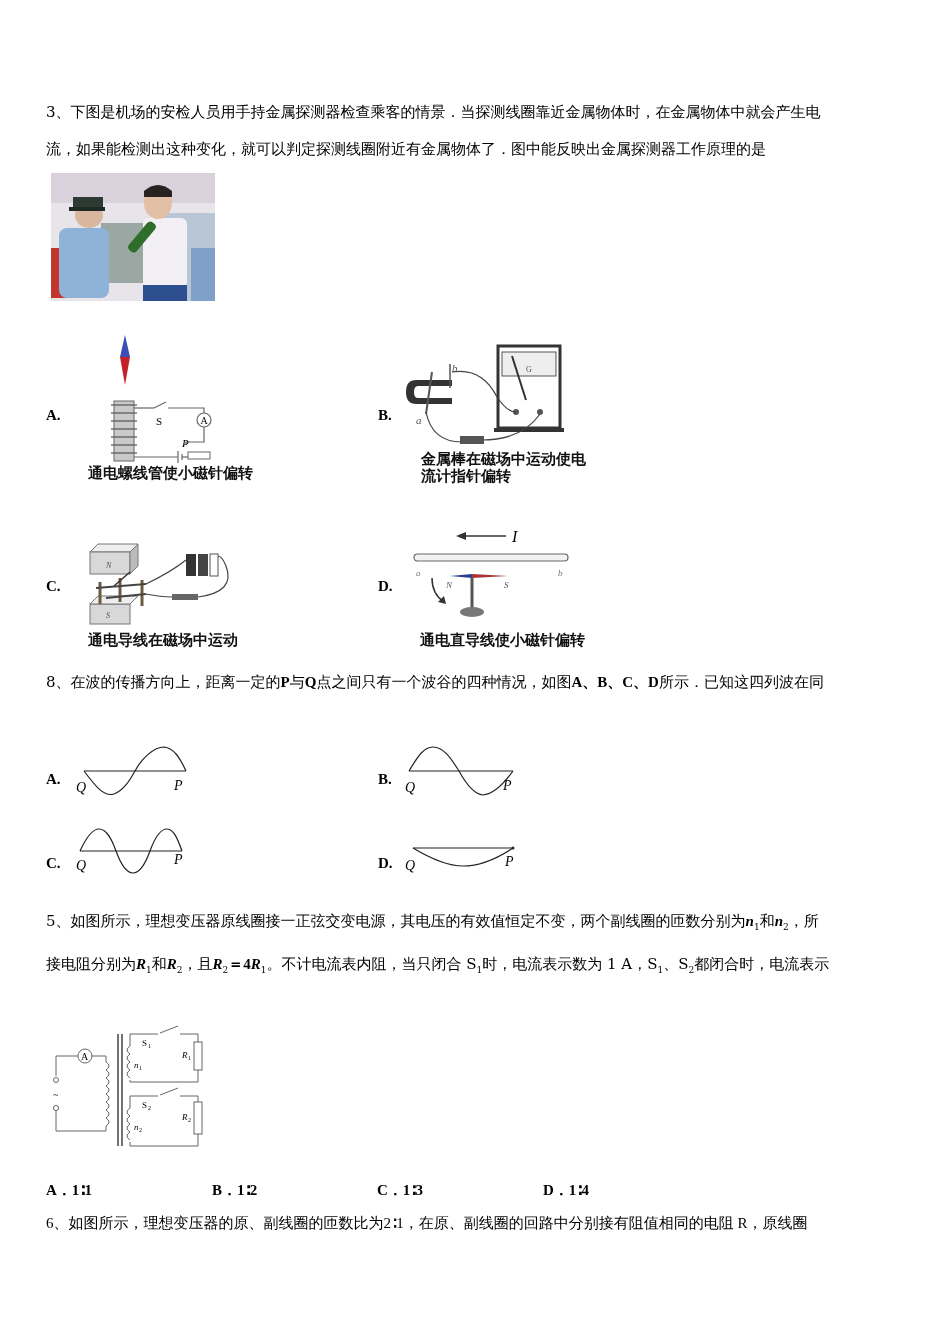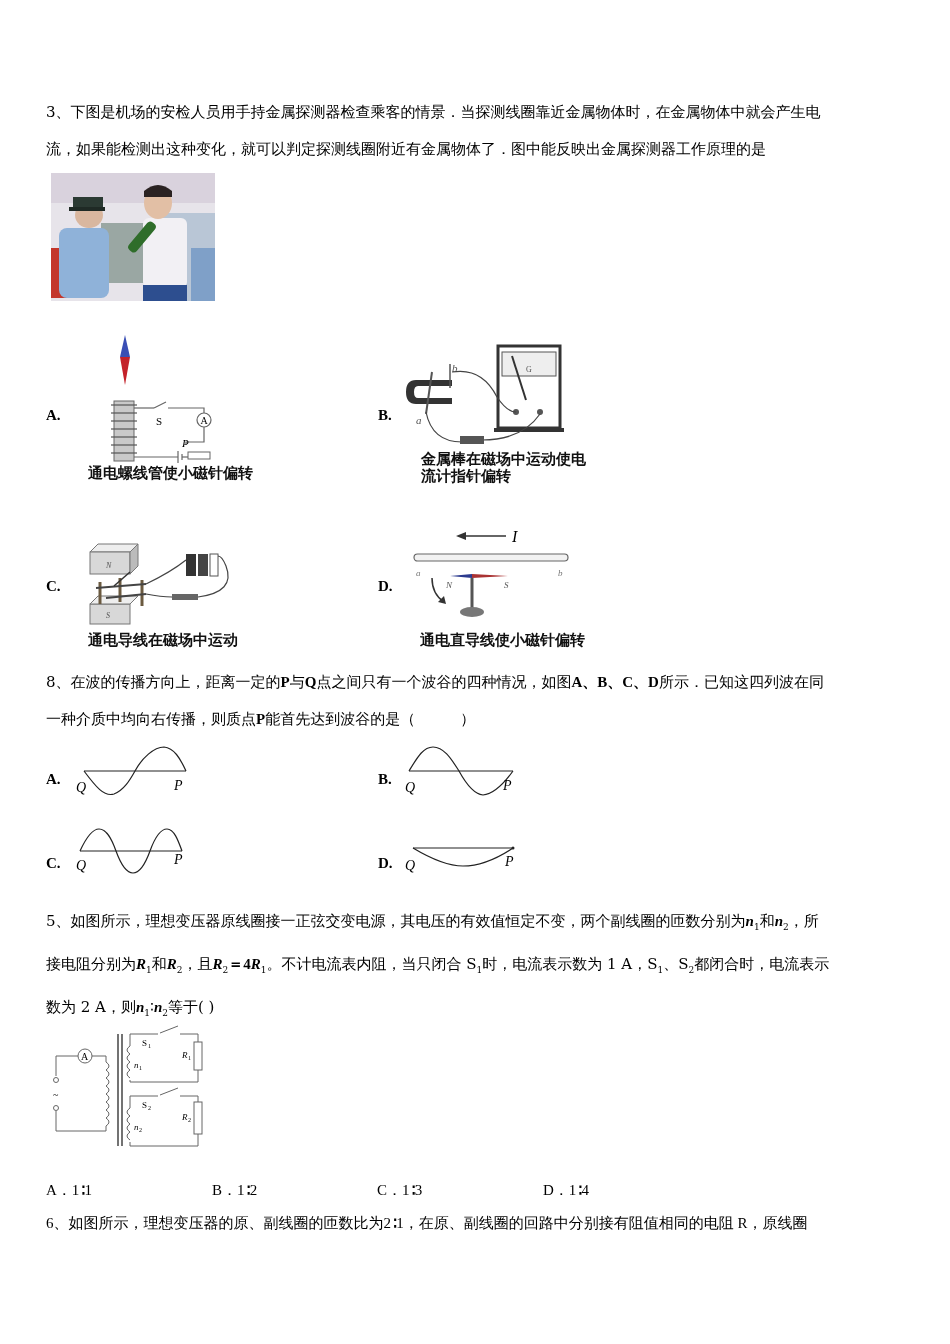--- a/index.html
+++ b/index.html
@@ -5,21 +5,21 @@
   html, body { margin: 0; padding: 0; background: #ffffff; }
   body { width: 950px; height: 1344px; position: relative; overflow: hidden;
          font-family: "DejaVu Serif", "Liberation Serif", serif; color: #000; }
   .abs { position: absolute; }
   .para { position: absolute; left: 46px; width: 862px; font-size: 15px; line-height: 37px; text-align: justify; }
   .para b, .b { font-weight: bold; font-family: "Liberation Serif", serif; }
   .opt-label { position: absolute; font-weight: bold; font-size: 15px; font-family: "Liberation Serif", serif; }
   .cap { position: absolute; font-size: 15px; font-weight: bold; font-family: "DejaVu Sans", sans-serif; color: #111; white-space: nowrap; }
   svg { position: absolute; overflow: visible; }
   .it { font-style: italic; font-family: "Liberation Serif", serif; }
-  .ans { position: absolute; font-size: 15px; font-weight: normal; font-family: "Liberation Serif", serif; }
+  .ans { position: absolute; font-size: 15px; font-weight: bold; font-family: "Liberation Serif", serif; }
 </style>
 </head>
 <body>
 
 <div class="para" style="top:94px;">
   <div>3、下图是机场的安检人员用手持金属探测器检查乘客的情景．当探测线圈靠近金属物体时，在金属物体中就会产生电</div>
   <div>流，如果能检测出这种变化，就可以判定探测线圈附近有金属物体了．图中能反映出金属探测器工作原理的是</div>
 </div>
 
 <div class="abs" style="left:51px; top:173px; width:164px; height:128px; overflow:hidden; background:#dfe3ea;">
@@ -161,21 +161,20 @@
   <line x1="62" y1="52" x2="62" y2="82" stroke="#555" stroke-width="3"></line>
   <ellipse cx="62" cy="86" rx="12" ry="5" fill="#777"></ellipse>
 
   <path d="M22 52 Q22 68 34 76" stroke="#333" stroke-width="1.5" fill="none"></path>
   <polygon points="36,78 28,76 34,70" fill="#333"></polygon>
 </svg>
 <div class="cap" style="left:420px; top:631px;">通电直导线使小磁针偏转</div>
 
 <div class="para" style="top:664px;">
   <div><span>8、在波的传播方向上，距离一定的</span><b>P</b><span>与</span><b>Q</b><span>点之间只有一个波谷的四种情况，如图</span><b>A、B、C、D</b><span>所示．已知这四列波在同</span></div>
-  <div><span>一种介质中均向右传播，则质点</span><b>P</b><span>能首先达到波谷的是（　　　）</span></div>
 </div>
 
 <div class="opt-label" style="left:46px; top:771px;">A.</div>
 <svg width="120" height="60" style="left:74px; top:742px;">
   <line x1="10" y1="29" x2="112" y2="29" stroke="#222" stroke-width="1.2"></line>
   <path d="M10 29 C22 45 30 55 40 52 C50 48 56 38 61 29 C68 16 80 5 90 5 C100 6 106 16 112 29" stroke="#222" stroke-width="1.2" fill="none"></path>
   <text x="2" y="50" font-size="14" class="it">Q</text>
   <text x="100" y="48" font-size="14" class="it">P</text>
 </svg>
 
@@ -200,21 +199,20 @@
   <line x1="10" y1="24" x2="110" y2="24" stroke="#222" stroke-width="1.2"></line>
   <path d="M10 24 C30 36 45 42 60 42 C75 42 92 36 110 24" stroke="#222" stroke-width="1.2" fill="none"></path>
   <circle cx="110" cy="24" r="1.5" fill="#222"></circle>
   <text x="2" y="46" font-size="14" class="it">Q</text>
   <text x="102" y="42" font-size="14" class="it">P</text>
 </svg>
 
 <div class="para" style="top:903px;">
   <div><span>5、如图所示，理想变压器原线圈接一正弦交变电源，其电压的有效值恒定不变，两个副线圈的匝数分别为</span><b class="it">n</b><sub style="font-size:9px;">1</sub><span>和</span><b class="it">n</b><sub style="font-size:9px;">2</sub><span>，所</span></div>
   <div><span>接电阻分别为</span><b class="it">R</b><sub style="font-size:9px;">1</sub><span>和</span><b class="it">R</b><sub style="font-size:9px;">2</sub><span>，且</span><b class="it">R</b><sub style="font-size:9px;">2</sub><b>＝4</b><b class="it">R</b><sub style="font-size:9px;">1</sub><span>。不计电流表内阻，当只闭合 S</span><sub style="font-size:9px;">1</sub><span>时，电流表示数为 1 A，S</span><sub style="font-size:9px;">1</sub><span>、S</span><sub style="font-size:9px;">2</sub><span>都闭合时，电流表示</span></div>
-  <div><span>数为 2 A，则</span><b class="it">n</b><sub style="font-size:9px;">1</sub><span>∶</span><b class="it">n</b><sub style="font-size:9px;">2</sub><span>等于(  )</span></div>
 </div>
 
 <svg width="175" height="125" style="left:50px; top:1026px;">
   <g stroke="#666" stroke-width="1" fill="none">
 
     <polyline points="6,50 6,30 28,30"></polyline>
     <polyline points="42,30 56,30 56,36"></polyline>
     <circle cx="6" cy="54" r="2.5" fill="#fff"></circle>
     <circle cx="6" cy="82" r="2.5" fill="#fff"></circle>
     <polyline points="6,85 6,105 56,105 56,100"></polyline>

